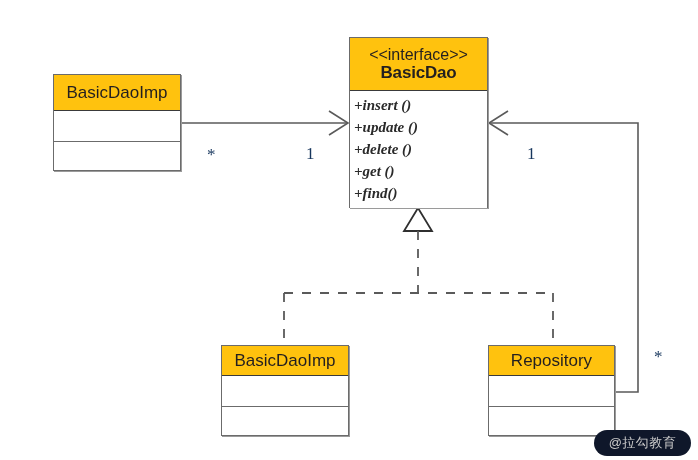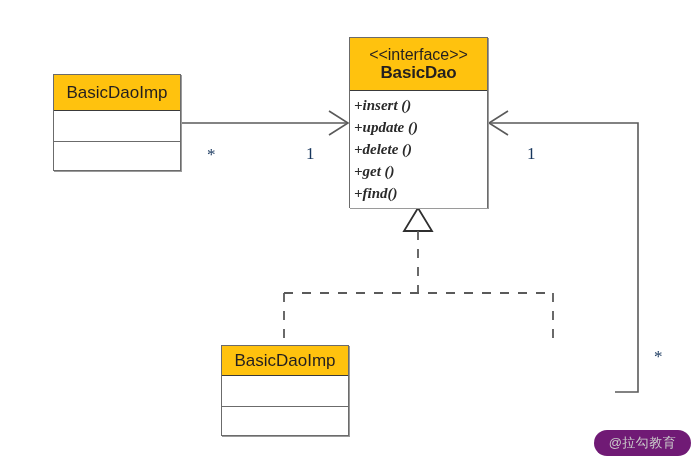--- a/index.html
+++ b/index.html
@@ -89,21 +89,21 @@
     color: #17365d;
     line-height: 1;
   }
 
   
   .watermark {
     position: absolute;
     display: flex;
     align-items: center;
     justify-content: center;
-    background: #701a75;
+    background: #0f172a;
     border-radius: 14px;
     color: #c9c9c9;
     font-size: 13px;
     letter-spacing: 0.5px;
     white-space: nowrap;
   }
 </style>
 </head>
 <body>
 
@@ -158,20 +158,27 @@
   </div>
 
   <div class="uml-box" style="left:221px; top:345px; width:128px; height:91px;">
     <div class="uml-header" style="height:30px;">
       <span class="cname-plain">BasicDaoImp</span>
     </div>
     <div class="uml-compartment" style="height:30px;"></div>
     <div class="uml-compartment" style="height:29px;"></div>
   </div>
 
+  <div class="uml-box" style="left:488px; top:345px; width:127px; height:91px;">
+    <div class="uml-header" style="height:30px;">
+      <span class="cname-plain">Repository</span>
+    </div>
+    <div class="uml-compartment" style="height:30px;"></div>
+    <div class="uml-compartment" style="height:29px;"></div>
+  </div>
 
   <div class="mult" style="left:207px; top:146px;">*</div>
 
   <div class="mult" style="left:306px; top:145px;">1</div>
 
   <div class="mult" style="left:527px; top:145px;">1</div>
 
   <div class="mult" style="left:654px; top:348px;">*</div>
 
   <div class="watermark" style="left:594px; top:430px; width:97px; height:26px;">

